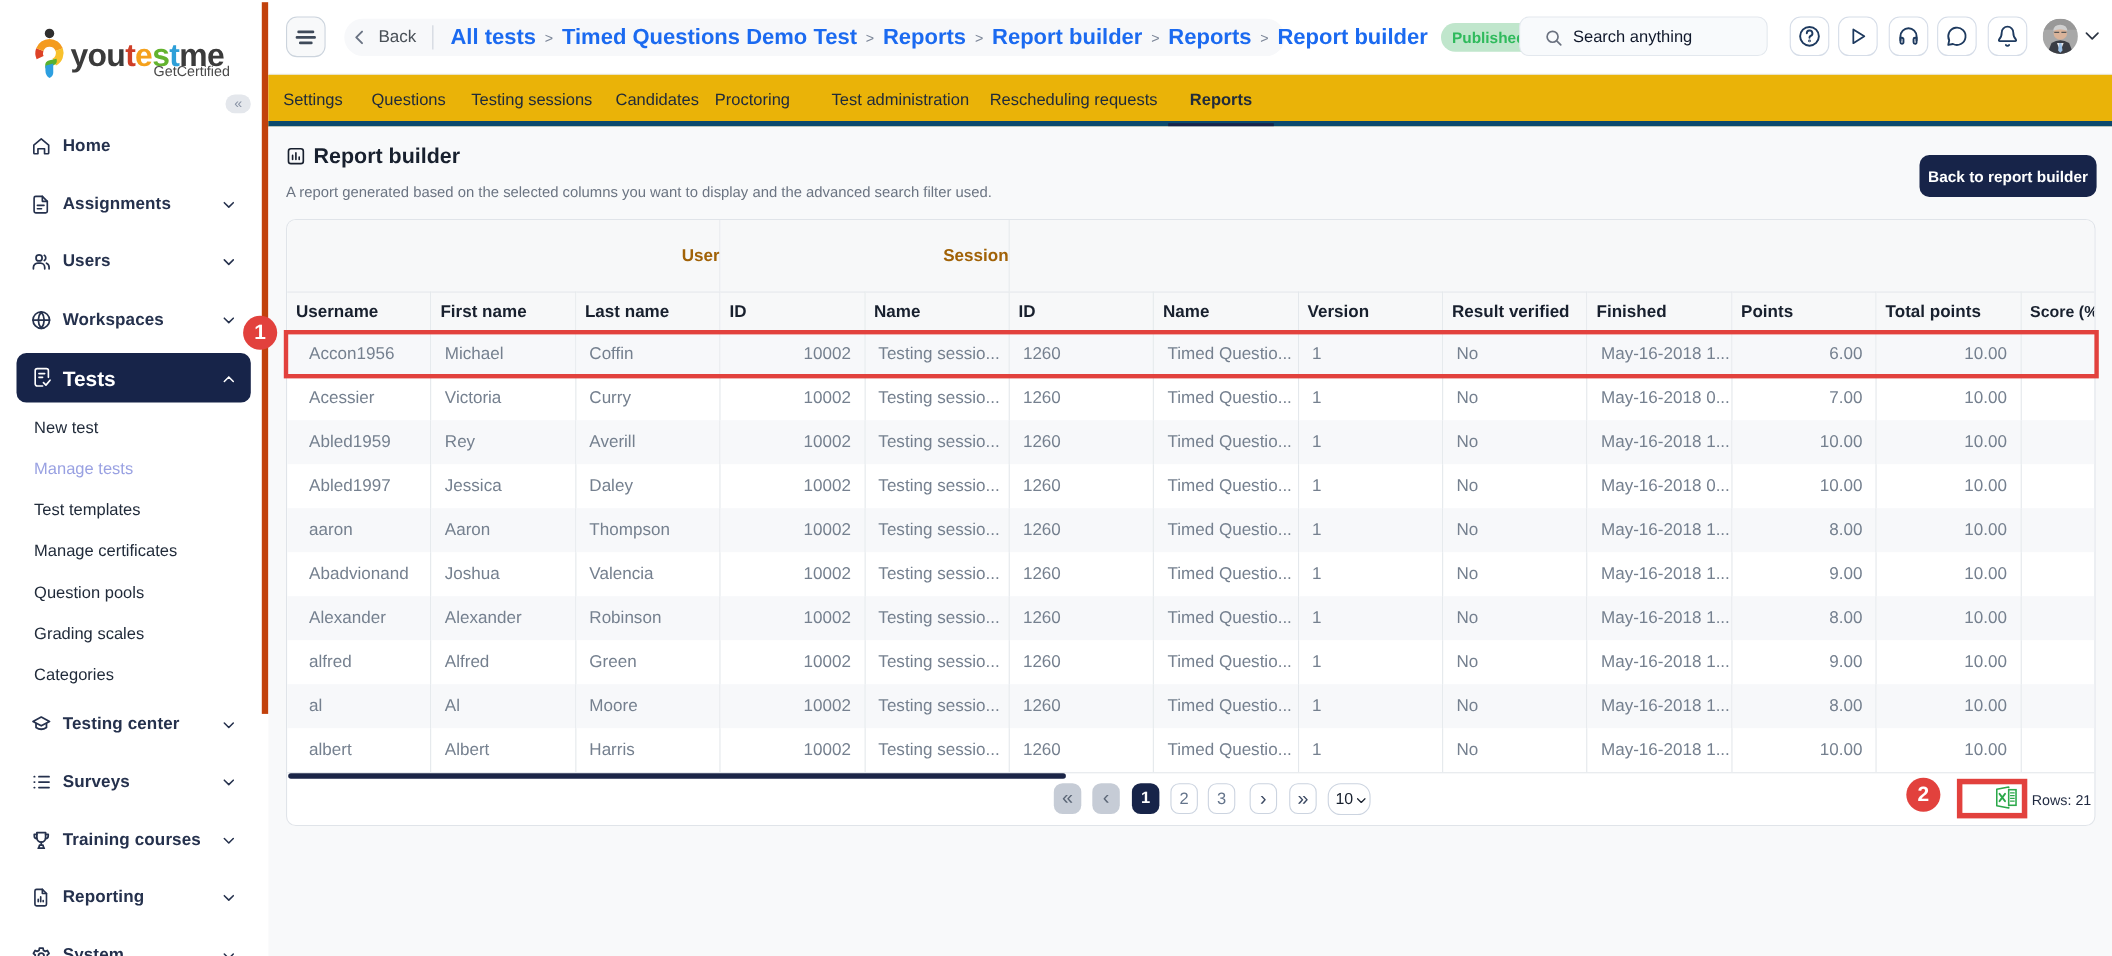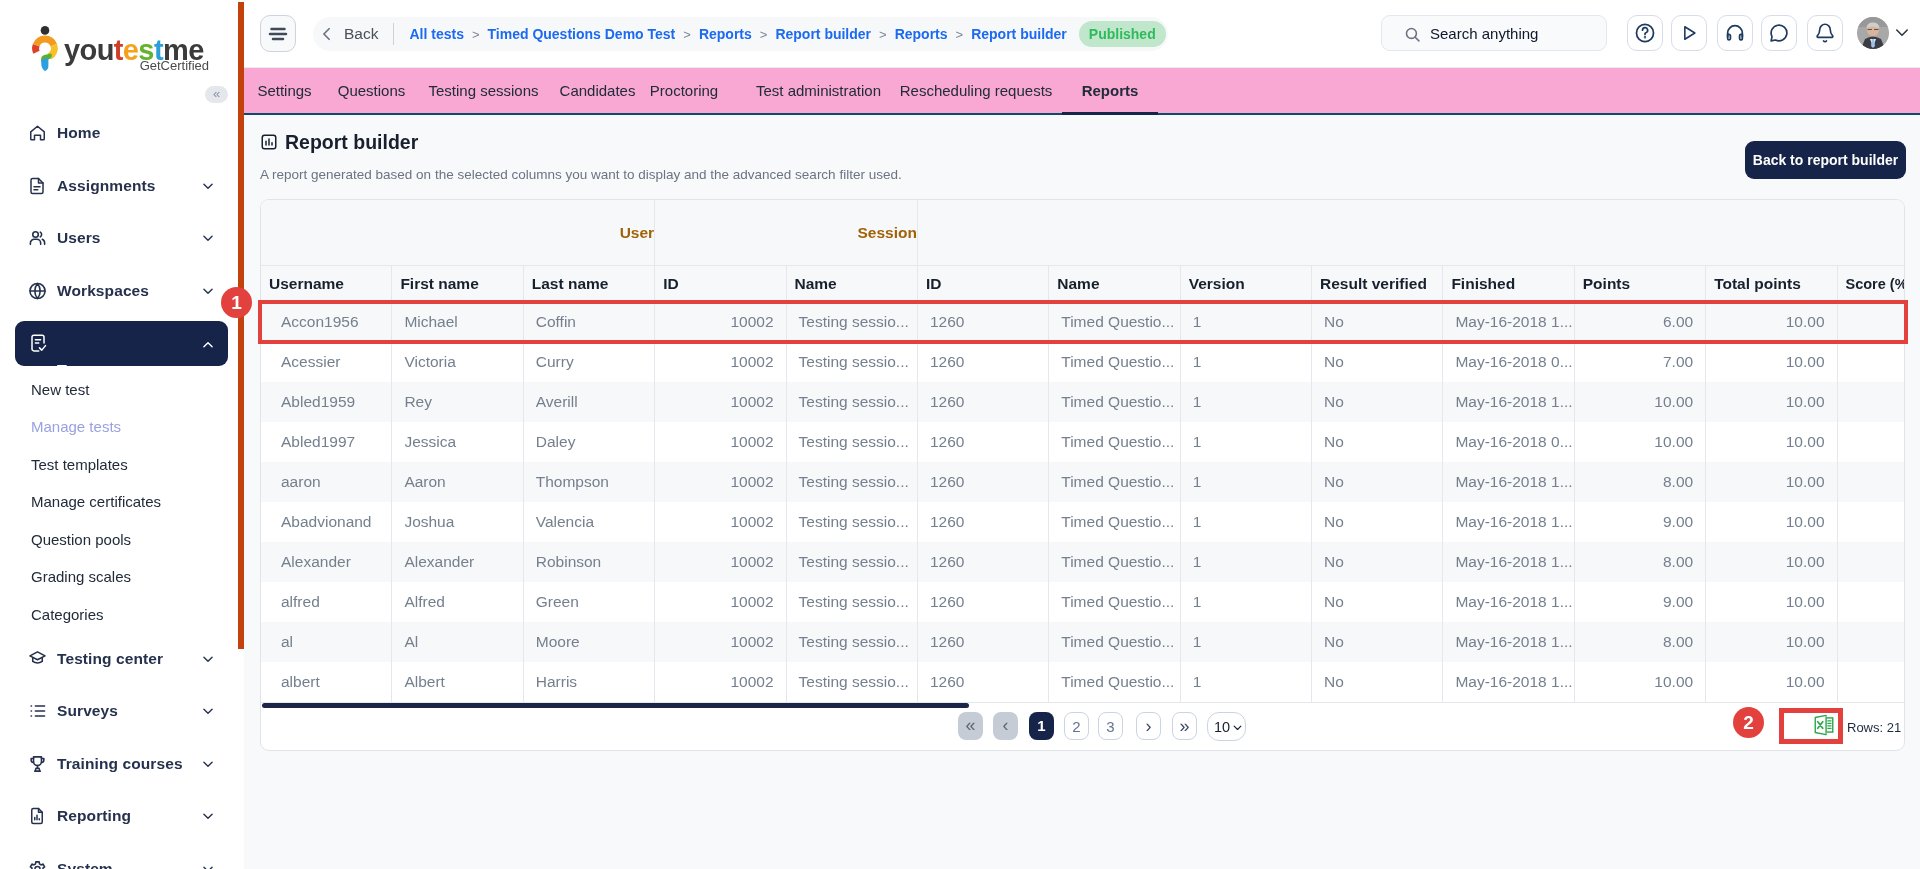--- a/index.html
+++ b/index.html
@@ -11,47 +11,47 @@
   background:#fff; border-right:6px solid #c2410c; }
 .sideitem { position:absolute; left:0; width:244px; height:34px; }
 .sideitem .ic { position:absolute; left:28px; top:50%; transform:translateY(-50%); }
 .sideitem .lb { position:absolute; left:57px; top:50%; transform:translateY(-50%);
   font-size:15.5px; font-weight:700; color:#25314d; letter-spacing:0.1px;}
 .sideitem .ch { position:absolute; left:201px; top:50%; transform:translateY(-50%); }
 .subitem { position:absolute; left:31px; font-size:15px; color:#212b3a; transform:translateY(-50%); }
 #testspill { position:absolute; left:15px; top:319px; width:213px; height:45px;
   background:#172449; border-radius:9px; }
 #testspill .ic { position:absolute; left:14px; top:11.5px; }
-#testspill .lb { position:absolute; left:42px; top:13.5px; font-size:16px; font-weight:700; color:#fff;margin-top:28px; }
+#testspill .lb { position:absolute; left:42px; top:13.5px; font-size:19px; font-weight:700; color:#fff; }
 #testspill .ch { position:absolute; left:186px; top:17px; }
 #collapse { position:absolute; left:205px; top:84px; width:23px; height:17px;
   background:#e4e7ec; border-radius:9px; color:#8a94a6; font-size:13px;
   text-align:center; line-height:15px; }
 
 
 #topbar { position:absolute; left:244px; top:0; width:1676px; height:68px;
   background:#fff; border-bottom:1px solid #e8ebef; }
 .sqbtn { position:absolute; top:15px; width:36px; height:36px; border:1px solid #d6dde8;
   border-radius:10px; background:#fff; }
 .sqbtn svg { position:absolute; left:50%; top:50%; transform:translate(-50%,-50%); }
 #crumbpill { position:absolute; left:69px; top:17px; width:855px; height:34px;
   background:#f7f8fa; border-radius:17px; }
 #crumbs { position:absolute; left:78px; top:17px; height:34px; display:flex;
   align-items:center; font-size:16px; color:#495057; white-space:nowrap; }
-#crumbs .blue { color:#1b6af0; font-weight:700; font-size:14px; }
+#crumbs .blue { color:#1b6af0; font-weight:700; font-size:20px; }
 #crumbs .sep { color:#7c8698; font-size:13px; margin:0 8px; font-weight:400;}
 #published { display:inline-block; background:#c0e6cc; color:#2fba5c; font-weight:700;
   font-size:14px; border-radius:14px; padding:5px 10px; margin-left:12px; }
 #search { position:absolute; left:1137px; top:15px; width:226px; height:36px;
   background:#f8fafc; border:1px solid #e3e8ee; border-radius:9px; }
 #search span { position:absolute; left:48px; top:9px; font-size:15px; color:#0f172a; }
 
 
 #tabbar { position:absolute; left:244px; top:68px; width:1676px; height:47px;
-  background:#f9a8d4; border-bottom:2px solid #0c4a6e; }
+  background:#eab308; border-bottom:5px solid #0c4a6e; }
 .tab { position:absolute; top:0; height:47px; line-height:45px; font-size:15px;
   color:#212b3a; text-align:center; }
 .tab.active { font-weight:700; border-bottom:3px solid #172449; }
 
 
 #content { position:absolute; left:244px; top:115px; width:1676px; height:754px;
   background:#f8f9fa; }
 #ptitle { position:absolute; left:285px; top:131px; font-size:19.5px; font-weight:700; color:#18202e; }
 #pdesc { position:absolute; left:260px; top:167px; font-size:13.5px; color:#6b7482; }
 #backbtn { position:absolute; left:1745px; top:141px; width:161px; height:38px;

